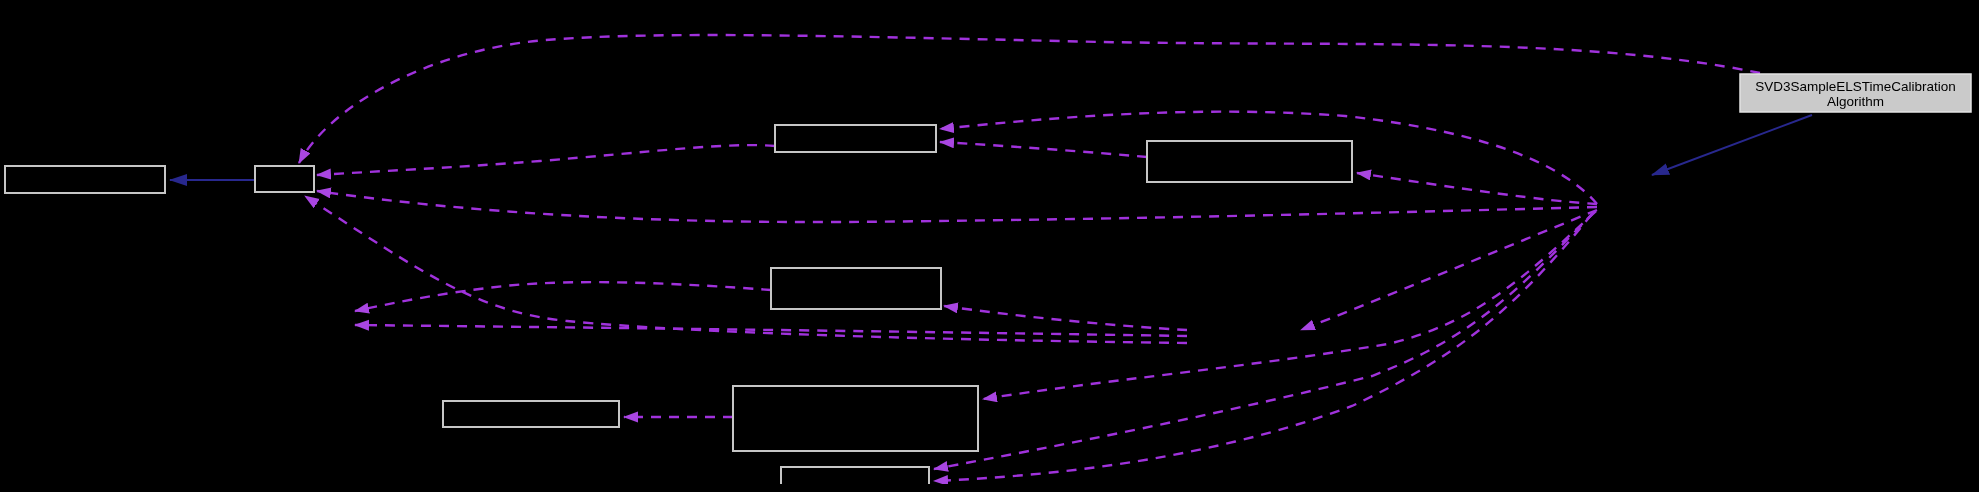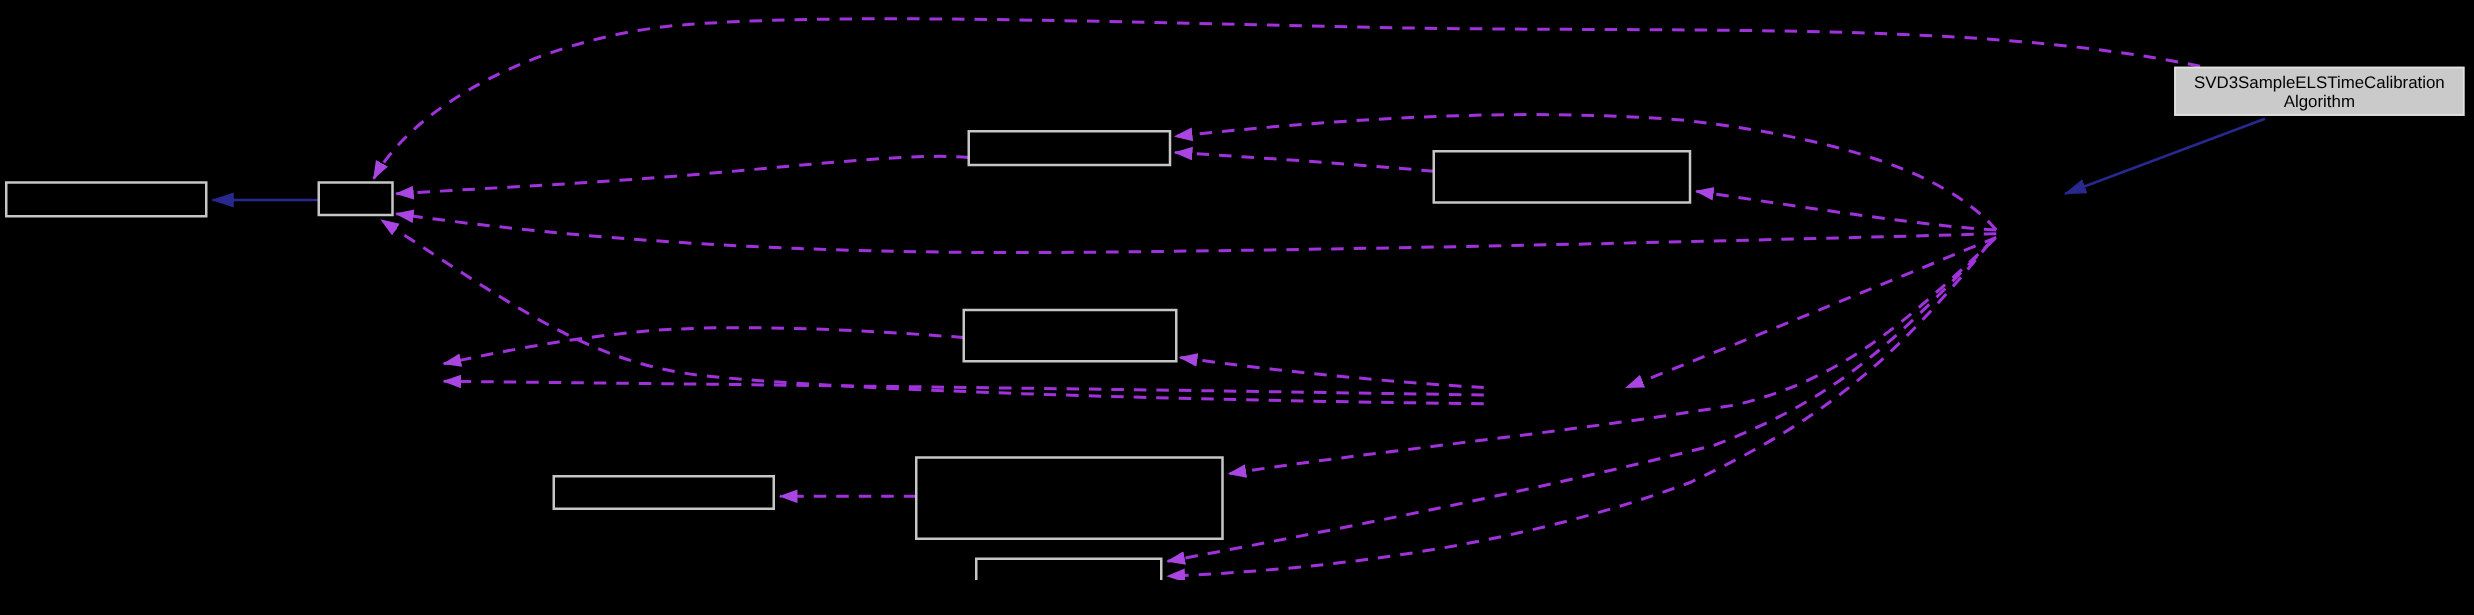--- a/index.html
+++ b/index.html
@@ -7,20 +7,21 @@
     padding: 0;
     background: #000000;
     font-family: "Liberation Sans", sans-serif;
   }
   .stage {
     position: relative;
     width: 1979px;
     height: 464px;
     background: #000000;
     overflow: hidden;
+    margin-top: 20px;
   }
   svg { display: block; }
   .edge-usage {
     fill: none;
     stroke-width: 2.4;
     stroke-dasharray: 10 8;
     stroke-linecap: butt;
   }
   .edge-inherit {
     fill: none;

